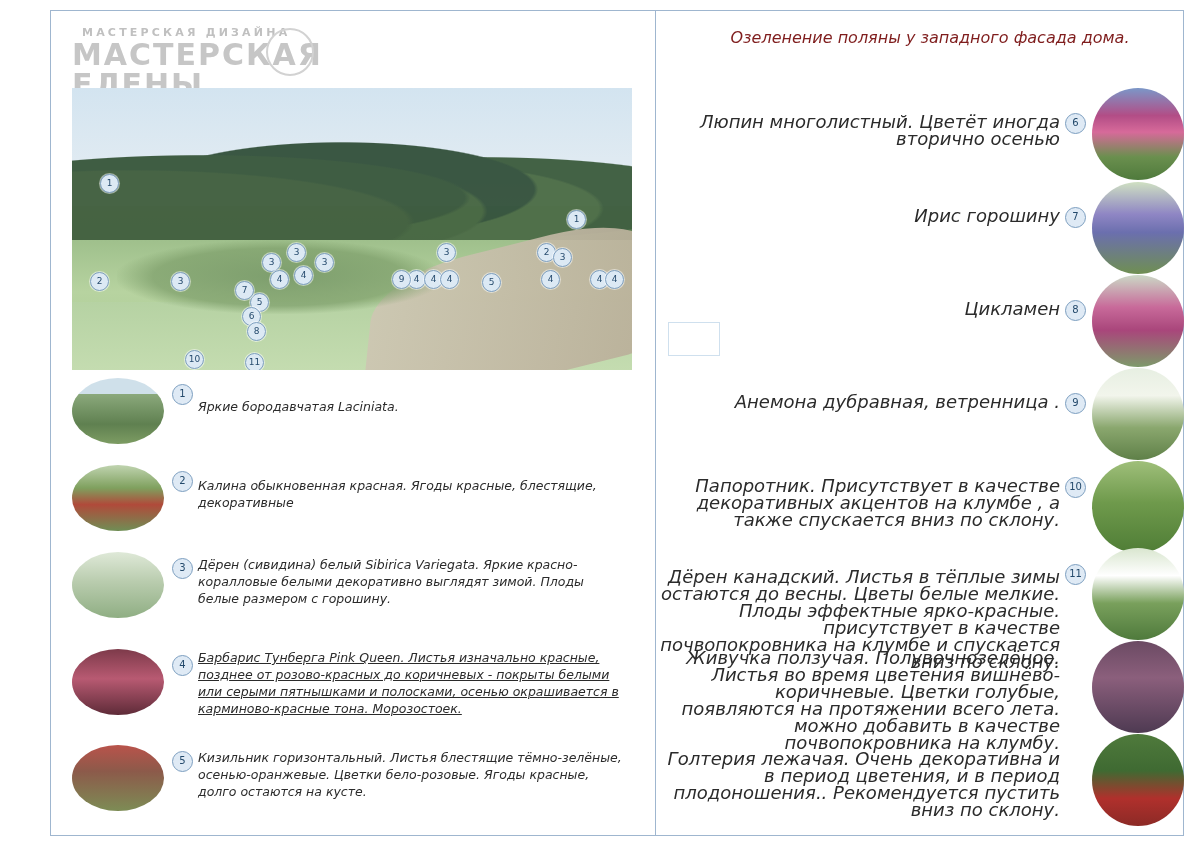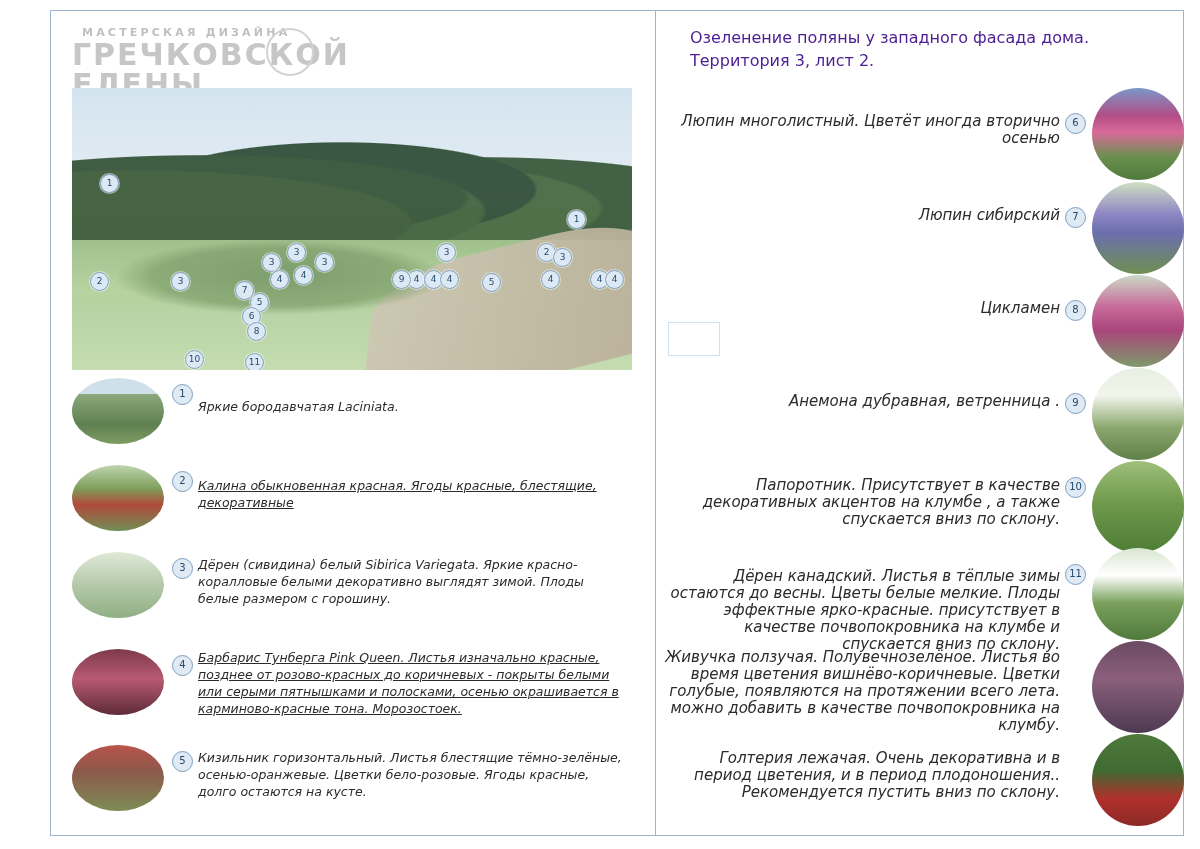--- a/index.html
+++ b/index.html
@@ -40,24 +40,25 @@
     color:#c6c6c6;line-height:30px;margin-top:1px;
   }
   .logo .ring{
     position:absolute;right:28px;top:2px;width:44px;height:44px;
     border:2px solid #d2d2d2;border-radius:50%;
   }
 
   
   .title{
     position:absolute;left:690px;top:26px;width:480px;
-    text-align:left;
+    text-align:center;
     font-family:"DejaVu Sans", sans-serif;
+    font-style:italic;
     font-size:16px;
-    color:#4c1d95;
+    color:#7f1d1d;
     line-height:23px;
   }
 
   
   .plan{
     position:absolute;left:72px;top:88px;width:560px;height:282px;
     overflow:hidden;
     background:linear-gradient(#cfe1ef 0%, #dfeaf2 28%, #c9dcc1 45%, #bcd3ae 100%);
     border:0;
   }
@@ -147,21 +148,21 @@
   }
   .right-num{
     position:absolute;right:98px;
     width:19px;height:19px;border-radius:50%;
     background:#dfeaf5;border:1px solid #7d9fc0;
     color:#23496b;font-size:10px;line-height:18px;text-align:center;
   }
   .right-text{
     position:absolute;right:124px;
     width:400px;text-align:right;
-    font-style:italic;font-size:15px;line-height:17px;color:#2b2b2b;
+    font-style:italic;font-size:18px;line-height:17px;color:#2b2b2b;
   }
 
   .empty-box{
     position:absolute;left:668px;top:322px;width:50px;height:32px;
     border:1px solid #cfe0ee;background:#fff;
   }
 
   
   .t-birch{background:linear-gradient(#cfe0ea 0%,#cfe0ea 24%,#8aa87b 25%,#5f8050 70%,#7d9c63 100%);}
   .t-kalina{background:linear-gradient(#c0d4b0 0%,#7fa05e 35%,#b04a3a 60%,#6f8e55 100%);}
@@ -180,27 +181,26 @@
 </head>
 <body>
 
 <div class="sheet">
 
   <div class="border-frame"></div>
   <div class="divider"></div>
 
   <div class="logo">
     <div class="line1">МАСТЕРСКАЯ ДИЗАЙНА</div>
-    <div class="line2">ГРЕЧКОВСКОЙ ЕЛЕНЫ</div>
+    <div class="line2">МАСТЕРСКАЯ ЕЛЕНЫ</div>
     <div class="ring"></div>
   </div>
 
   <div class="title">
     <div>Озеленение поляны у западного фасада дома.</div>
-    <div>Территория 3, лист 2.</div>
   </div>
 
   <div class="plan">
     <div class="sky"></div>
     <div class="treeline"></div>
     <div class="lawn"></div>
     <div class="lawn2"></div>
     <div class="path"></div>
     <div class="bed"></div>
     <div id="plan-markers">
@@ -237,21 +237,21 @@
 
   <div id="legend-left">
       <div class="legend-item" style="top: 378px;">
         <div class="legend-thumb t-birch"></div>
         <div class="legend-num">1</div>
         <div class="legend-text" style="top: 20px;">Яркие бородавчатая Laciniata.</div>
       </div>
       <div class="legend-item" style="top: 465px;">
         <div class="legend-thumb t-kalina"></div>
         <div class="legend-num">2</div>
-        <div class="legend-text" style="top: 12px; text-decoration: underline;">Калина обыкновенная красная. Ягоды красные, блестящие, декоративные</div>
+        <div class="legend-text" style="top: 12px;">Калина обыкновенная красная. Ягоды красные, блестящие, декоративные</div>
       </div>
       <div class="legend-item" style="top: 552px;">
         <div class="legend-thumb t-deren"></div>
         <div class="legend-num">3</div>
         <div class="legend-text" style="top: 4px;">Дёрен (сивидина) белый Sibirica Variegata. Яркие красно-коралловые белыми декоративно выглядят зимой. Плоды белые размером с горошину.</div>
       </div>
       <div class="legend-item" style="top: 649px;">
         <div class="legend-thumb t-barbaris"></div>
         <div class="legend-num">4</div>
         <div class="legend-text" style="top: 0px; text-decoration: underline;">Барбарис Тунберга Pink Queen. Листья изначально красные, позднее от розово-красных до коричневых - покрыты белыми или серыми пятнышками и полосками, осенью окрашивается в карминово-красные тона. Морозостоек.</div>
@@ -264,21 +264,21 @@
     </div>
 
   <div id="legend-right">
       <div class="right-row" style="top: 88px; width: 540px; right: 16px; position: absolute;">
         <div class="right-thumb t-lupin"></div>
         <div class="right-text" style="top: 25px;">Люпин многолистный. Цветёт иногда вторично осенью</div>
         <div class="right-num" style="top: 25px;">6</div>
       </div>
       <div class="right-row" style="top: 182px; width: 540px; right: 16px; position: absolute;">
         <div class="right-thumb t-iris"></div>
-        <div class="right-text" style="top: 25px;">Люпин сибирский</div>
+        <div class="right-text" style="top: 25px;">Ирис горошину</div>
         <div class="right-num" style="top: 25px;">7</div>
       </div>
       <div class="right-row" style="top: 275px; width: 540px; right: 16px; position: absolute;">
         <div class="right-thumb t-ciklamen"></div>
         <div class="right-text" style="top: 25px;">Цикламен</div>
         <div class="right-num" style="top: 25px;">8</div>
       </div>
       <div class="right-row" style="top: 368px; width: 540px; right: 16px; position: absolute;">
         <div class="right-thumb t-anemona"></div>
         <div class="right-text" style="top: 25px;">Анемона дубравная, ветренница .</div>

